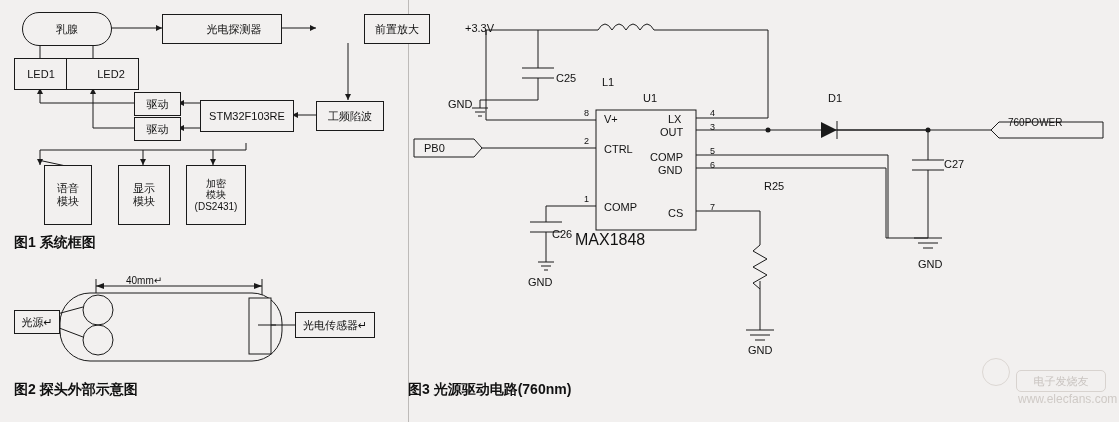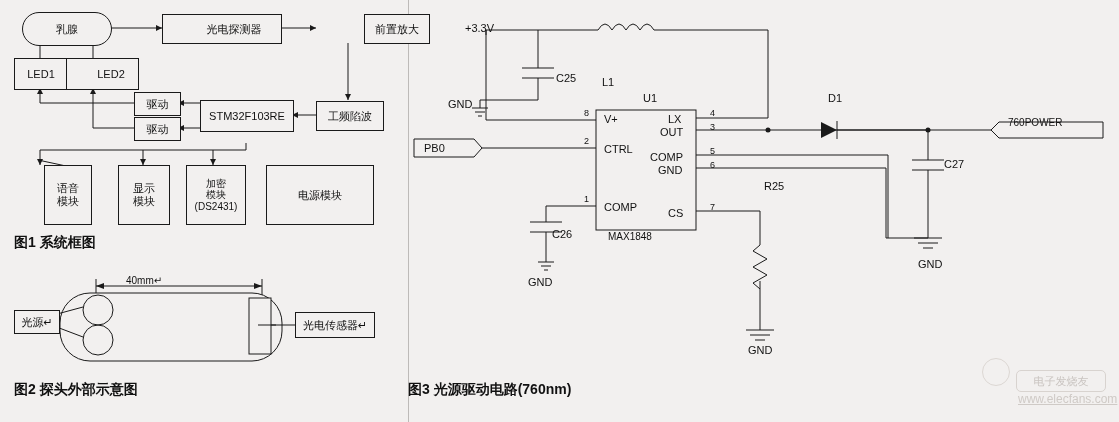--- a/index.html
+++ b/index.html
@@ -22,21 +22,21 @@
   .rrect{
     position:absolute;border:1px solid #1a1a1a;border-radius:22px;
     background:#f2f0ef;display:flex;align-items:center;justify-content:center;
     font-size:11px;color:#111;
   }
   .cap{position:absolute;font-size:14px;color:#111;font-weight:bold;}
   .lbl{position:absolute;font-size:10px;color:#111;white-space:nowrap;}
   .lbl.sm{font-size:9px;}
   .divider{position:absolute;left:408px;top:0;width:1px;height:422px;background:#bdbab8;}
   svg{position:absolute;left:0;top:0;overflow:visible;}
-  .wm{position:absolute;color:#cfcac6;font-size:12px;text-decoration:underline;}
+  .wm{position:absolute;color:#cfcac6;font-size:12px;}
   .wm-box{position:absolute;border:1px solid #d8d3cf;color:#c9c4c0;
      font-size:11px;display:flex;align-items:center;justify-content:center;}
 </style>
 </head>
 <body>
 
 <div id="root">
 
   <div class="divider"></div>
 
@@ -113,21 +113,20 @@
     <span>显示</span>
     <span>模块</span>
   </div>
 
   <div class="box two-line" style="left:186px;top:165px;width:58px;height:58px;font-size:10px;">
     <span>加密</span>
     <span>模块</span>
     <span>(DS2431)</span>
   </div>
 
-  <div class="box" style="left:266px;top:165px;width:106px;height:58px;">电源模块</div>
 
   <div class="cap" style="left:14px;top:234px;">图1 系统框图</div>
 
   <svg width="408" height="130" style="top:265px;">
     <g stroke="#1a1a1a" stroke-width="1" fill="none">
 
       <line x1="96" y1="21" x2="262" y2="21"></line>
       <line x1="96" y1="14" x2="96" y2="28"></line>
       <line x1="262" y1="14" x2="262" y2="28"></line>
       <polygon points="96,21 104,18 104,24" fill="#1a1a1a" stroke="none"></polygon>
@@ -233,21 +232,21 @@
       <circle cx="520" cy="130" r="2.5" fill="#1a1a1a" stroke="none"></circle>
     </g>
   </svg>
 
   <div class="lbl" style="left:465px;top:22px;font-size:11px;">+3.3V</div>
   <div class="lbl" style="left:602px;top:28px;font-size:11px;margin-top:48px;">L1</div>
   <div class="lbl" style="left:556px;top:72px;font-size:11px;">C25</div>
   <div class="lbl" style="left:448px;top:98px;font-size:11px;">GND</div>
 
   <div class="lbl" style="left:605px;top:92px;font-size:11px;padding-left:38px;">U1</div>
-  <div class="lbl" style="left:608px;top:231px;font-size:10px;">MAX1848</div>
+  <div class="lbl" style="left:575px;top:231px;font-size:16px;">MAX1848</div>
 
   <div class="lbl" style="left:424px;top:142px;font-size:11px;color:#111;">PB0</div>
   <div class="lbl" style="left:1008px;top:117px;font-size:10px;">760POWER</div>
 
   <div class="lbl" style="left:828px;top:92px;font-size:11px;">D1</div>
   <div class="lbl" style="left:944px;top:158px;font-size:11px;">C27</div>
   <div class="lbl" style="left:918px;top:258px;font-size:11px;">GND</div>
 
   <div class="lbl" style="left:552px;top:228px;font-size:11px;">C26</div>
   <div class="lbl" style="left:528px;top:276px;font-size:11px;">GND</div>

